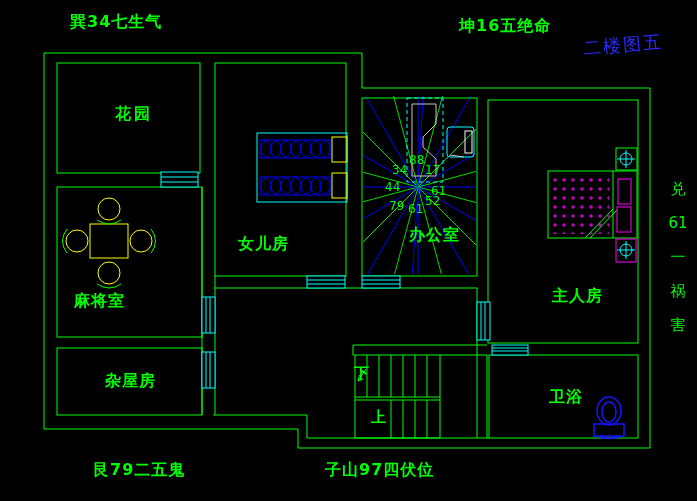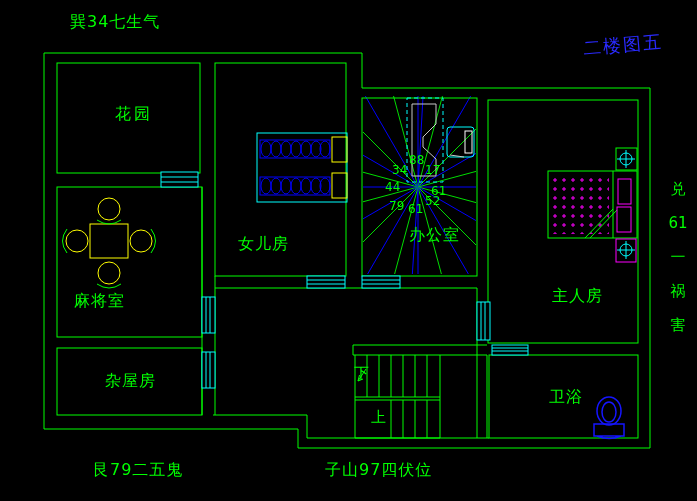--- a/index.html
+++ b/index.html
@@ -1,19 +1,19 @@
 <!DOCTYPE html>
 <html><head>
 <meta charset="utf-8">
 <style>
   html,body{margin:0;padding:0;background:#000;}
   #screen{position:relative;width:697px;height:501px;background:#000;overflow:hidden;
           font-family:"DejaVu Sans",sans-serif;}
   svg{position:absolute;left:0;top:0;}
-  .lbl{position:absolute;color:#00ff00;font-size:16px;letter-spacing:1px;white-space:nowrap;line-height:1.1;}
+  .lbl{position:absolute;color:#00ff00;font-size:16px;letter-spacing:1px;white-space:nowrap;line-height:1.1;font-weight:bold;}
   .small{font-size:15px;}
   .num{position:absolute;color:#00ff00;font-size:12px;letter-spacing:0;line-height:1;}
   .vlbl{position:absolute;color:#00ff00;font-size:15px;width:20px;line-height:34px;
         white-space:normal;word-break:normal;text-align:center;}
   .title{position:absolute;color:#2a2aff;font-size:18px;transform:rotate(-5deg);letter-spacing:2px;white-space:nowrap;}
 </style>
 </head>
 <body>
 
 <div id="screen">
@@ -182,20 +182,21 @@
   </g>
 
   <g fill="none" stroke="#1515ff" stroke-width="1.5">
     <ellipse cx="609" cy="411" rx="12" ry="14"></ellipse>
     <ellipse cx="609" cy="412" rx="7" ry="10"></ellipse>
     <path d="M594,424 h30 v12 h-30 Z M597,436 q12,5 24,0"></path>
   </g>
 </svg>
 
 <span class="lbl" style="left:70px;top:13px">巽34七生气</span>
+<span class="lbl" style="left:459px;top:17px">坤16五绝命</span>
 <span class="title" style="left:583px;top:33px">二楼图五</span>
 <span class="vlbl" style="left:668px;top:172px">兑61一祸害</span>
 <span class="lbl" style="left:93px;top:461px">艮79二五鬼</span>
 <span class="lbl" style="left:325px;top:461px">子山97四伏位</span>
 
 <span class="lbl" style="left:115px;top:105px;letter-spacing:3px">花园</span>
 <span class="lbl" style="left:238px;top:235px">女儿房</span>
 <span class="lbl" style="left:409px;top:226px">办公室</span>
 <span class="lbl" style="left:552px;top:287px">主人房</span>
 <span class="lbl" style="left:74px;top:292px">麻将室</span>

